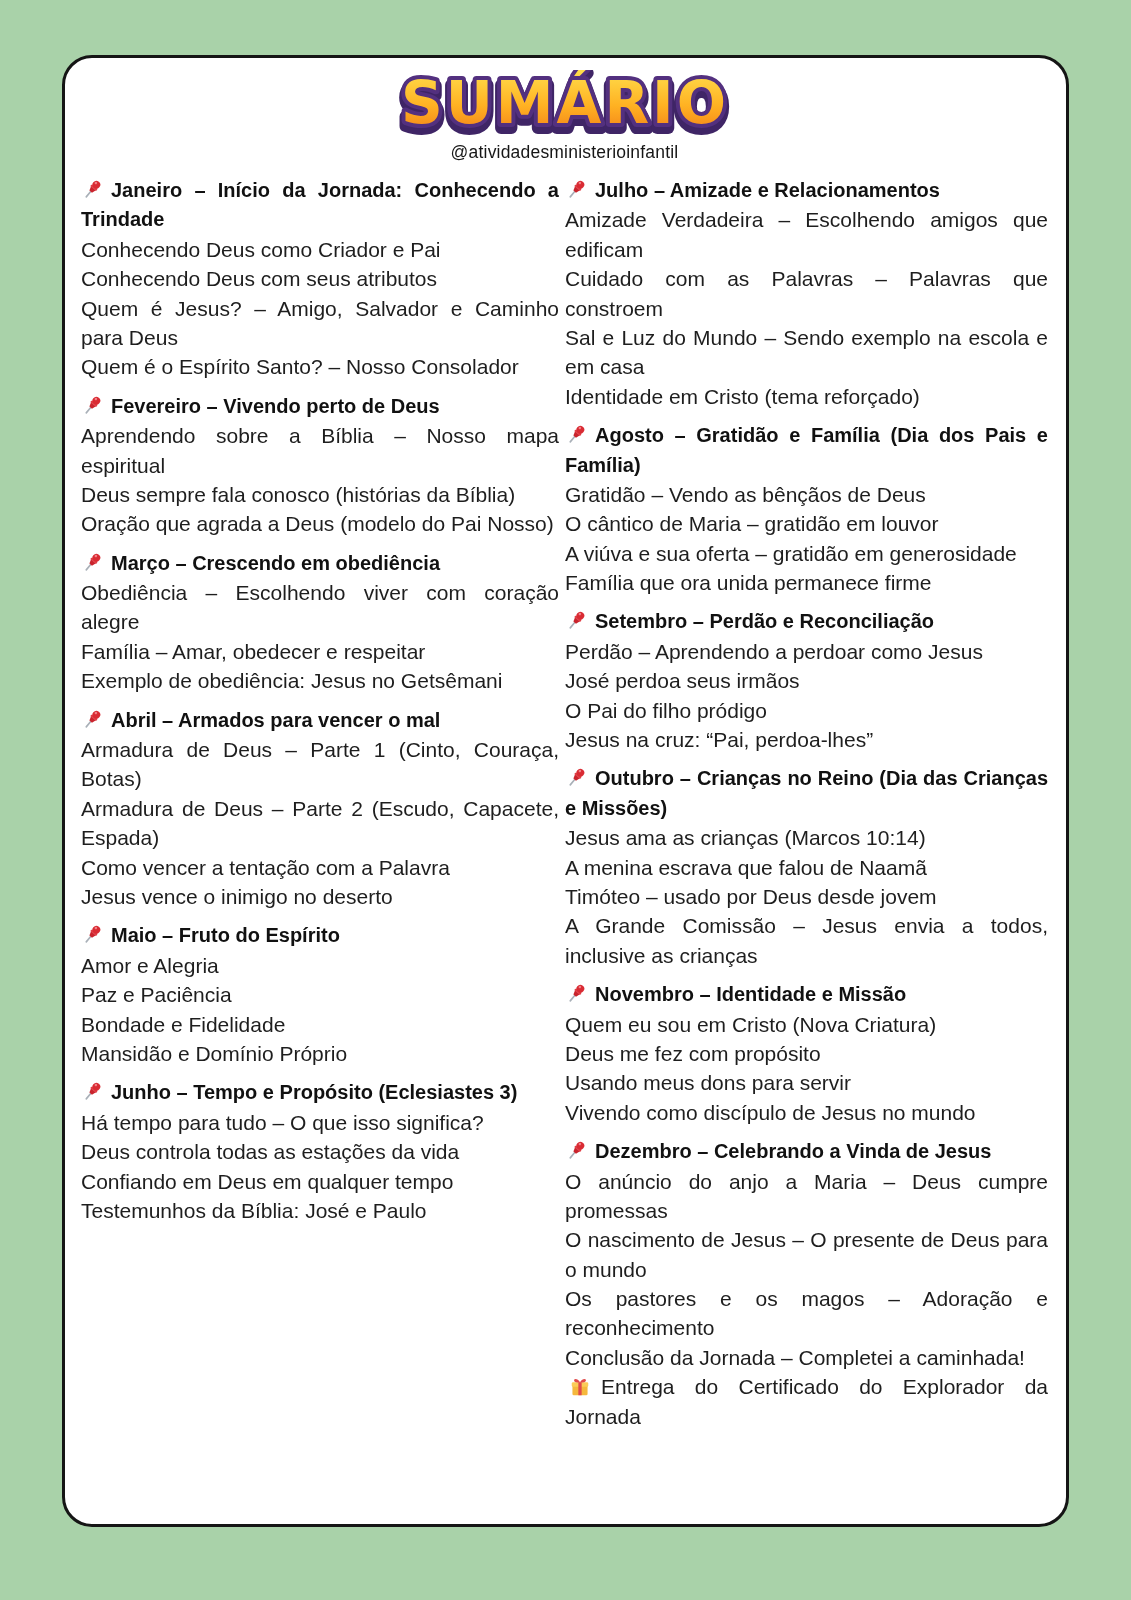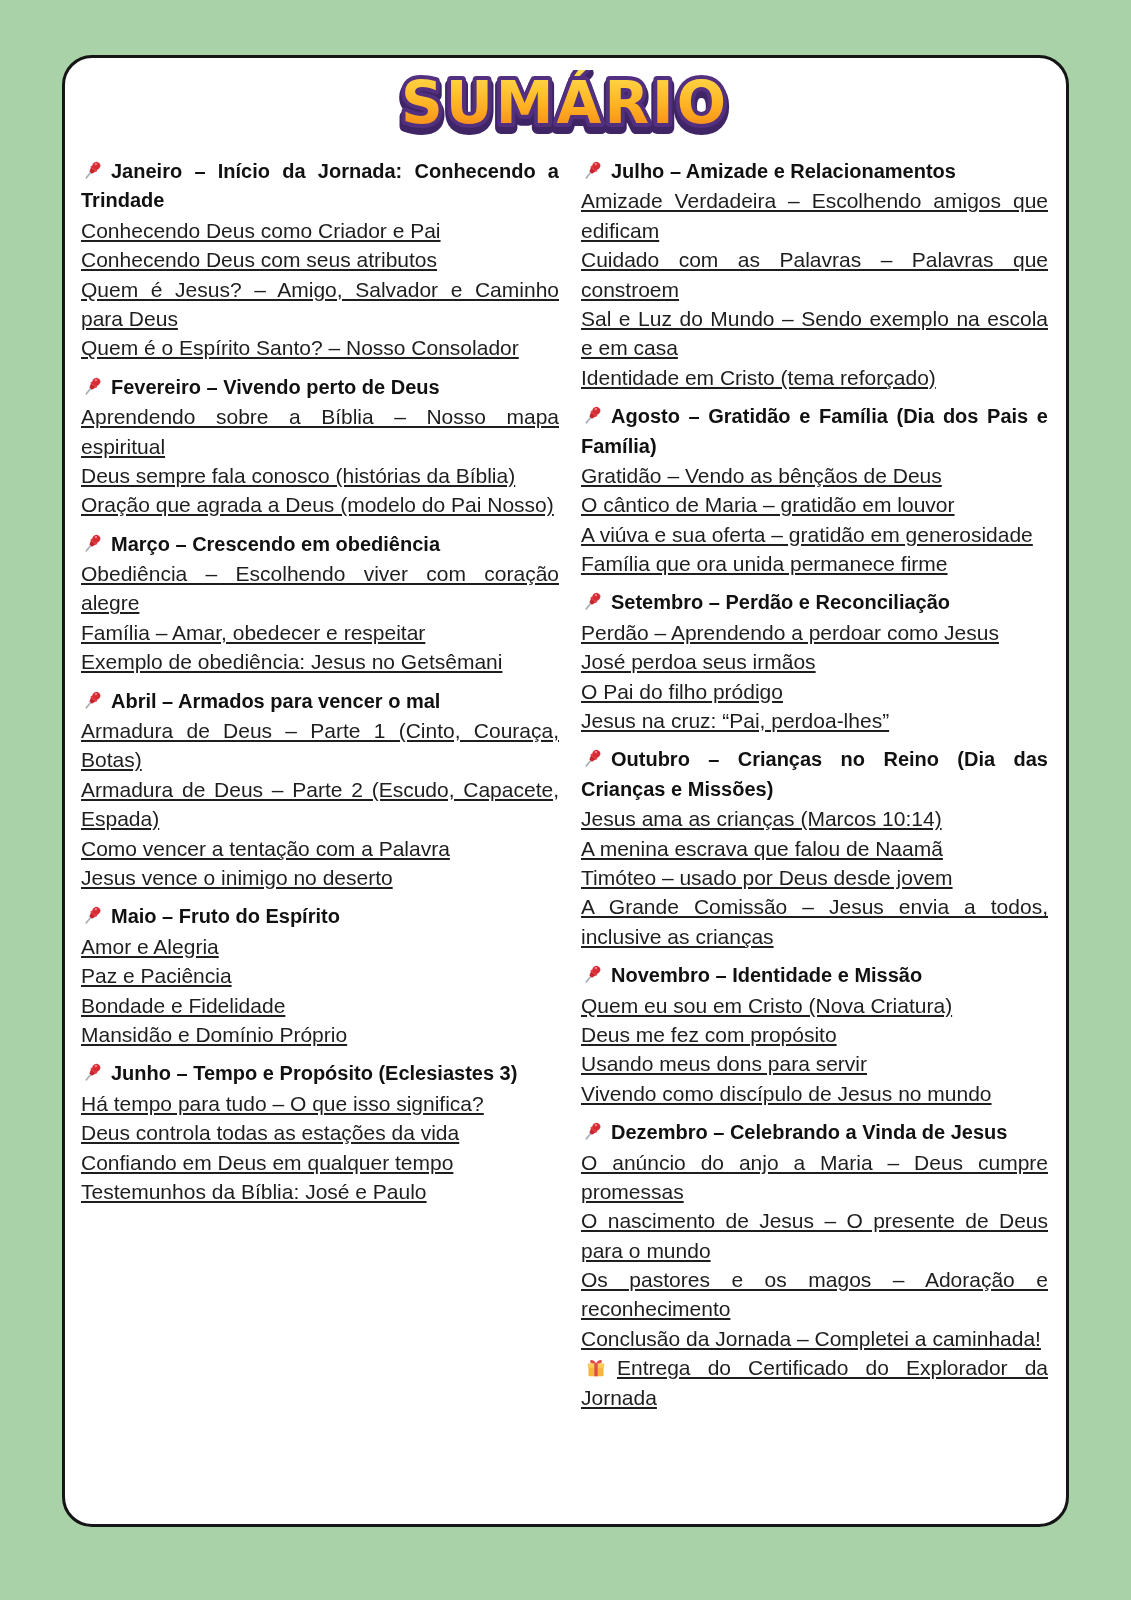--- a/index.html
+++ b/index.html
@@ -49,21 +49,21 @@
   }
   .handle {
     font-size: 17.5px;
     font-weight: 500;
     color: #161616;
     margin-top: -2px;
     letter-spacing: 0.2px;
   }
   .columns {
     display: flex;
-    gap: 22px;
+    gap: 6px;
     margin-top: 13px;
   }
   .col { text-align: justify; color: #1e1e1e; font-size: 21px; line-height: 1.4; }
   .col-left { width: 478px; flex: none; }
   .col-right { flex: 1; }
   .section + .section { margin-top: 10px; }
   .sec-title {
     font-weight: bold;
     font-size: 20px;
     line-height: 1.47;
@@ -74,38 +74,39 @@
     display: inline-block;
     vertical-align: -4px;
     margin-right: 8px;
   }
   .gift-icon {
     display: inline-block;
     vertical-align: -4px;
     margin-left: 4px;
     margin-right: 10px;
   }
-  .item { text-align: justify; text-decoration: underline; }
+  .item { text-align: justify; }
 </style>
 </head>
 <body>
 
 <div class="card">
   <div class="header">
     <svg class="logo-svg" width="380" height="74" viewBox="0 0 380 74">
       <defs>
         <linearGradient id="logoGrad" x1="0" y1="0" x2="0" y2="1">
           <stop offset="0" stop-color="#ffe04e"></stop>
           <stop offset="0.55" stop-color="#ffb122"></stop>
           <stop offset="1" stop-color="#f27d17"></stop>
         </linearGradient>
       </defs>
       <text class="logo-back" x="50%" y="58" text-anchor="middle">SUMÁRIO</text>
       <text class="logo-front" x="50%" y="53" text-anchor="middle">SUMÁRIO</text>
     </svg>
+    <div class="handle">@atividadesministerioinfantil</div>
   </div>
 
   <div class="columns">
     <div class="col col-left" id="col-left">
         <div class="section">
           <div class="sec-title"><svg class="pin-icon" viewBox="0 0 32 32" width="22" height="22" aria-hidden="true">
     <g transform="rotate(40 16 16)">
       <line x1="16" y1="19" x2="16" y2="29" stroke="#a9b0b8" stroke-width="2.4" stroke-linecap="round"></line>
       <path d="M11.3 12.6 h9.4 l-2.3 6.4 h-4.8 z" fill="#c9242d"></path>
       <rect x="10.2" y="10" width="11.6" height="3.4" rx="1.6" fill="#e04048"></rect>

